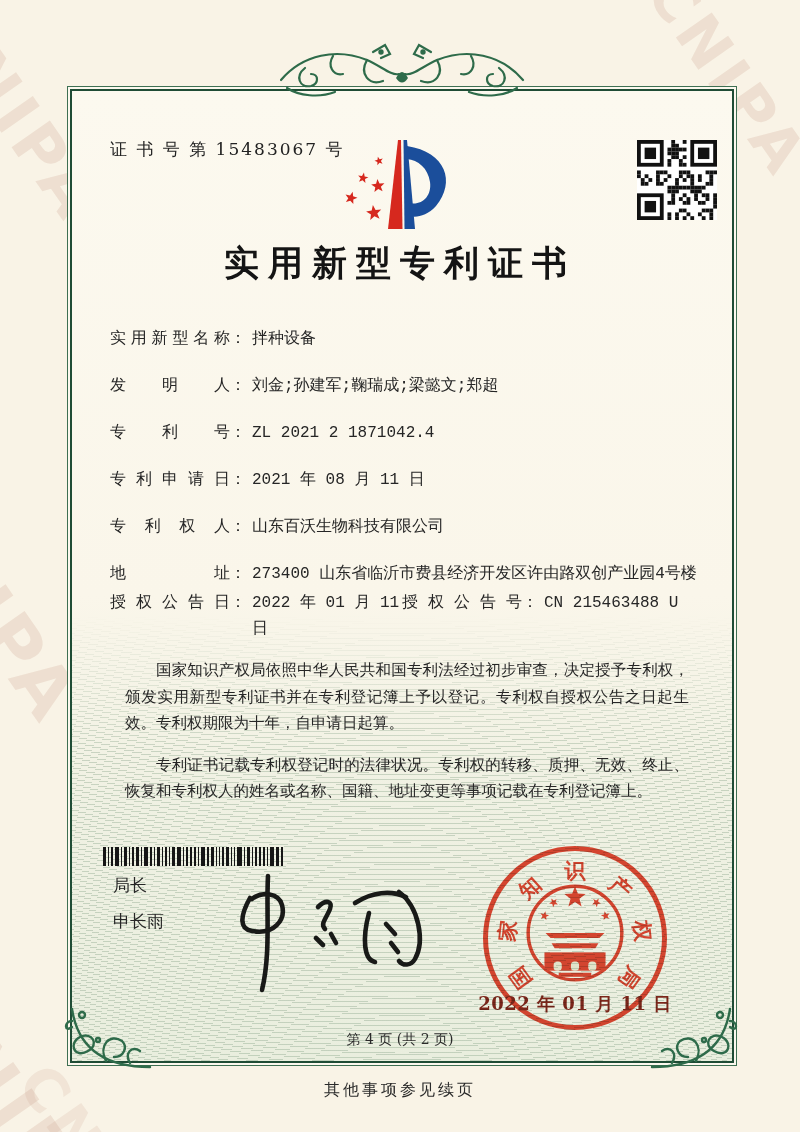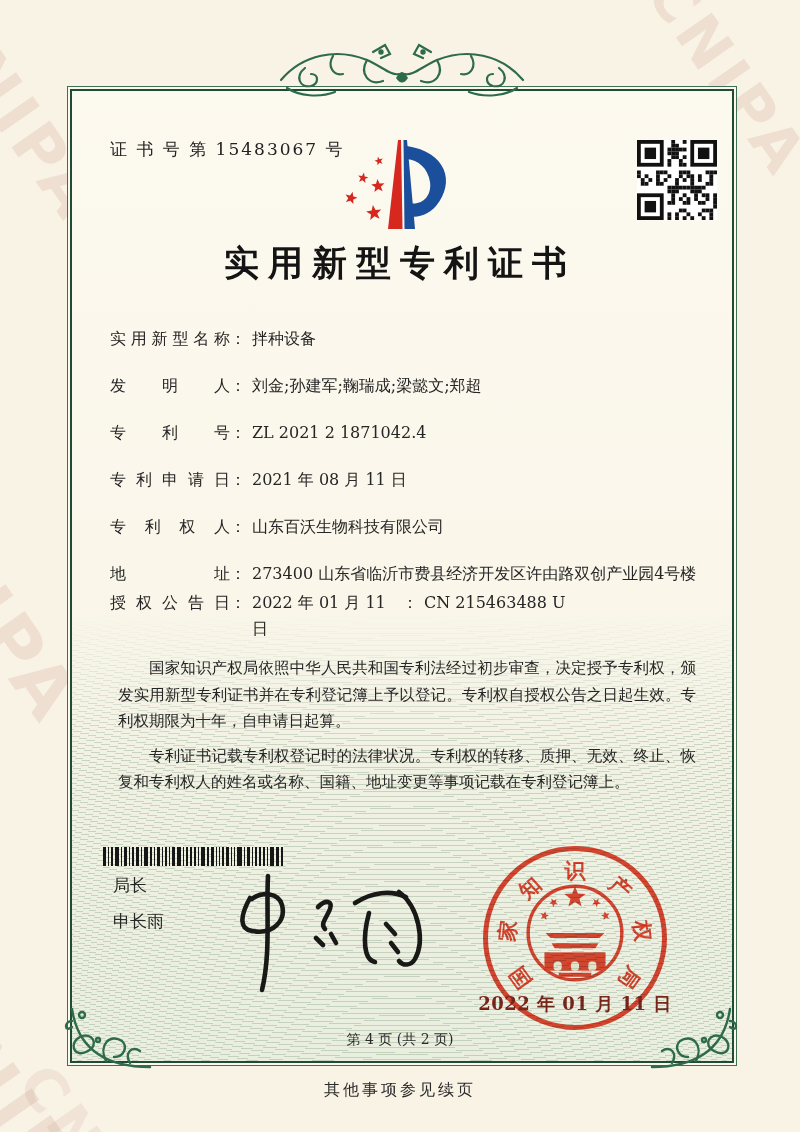--- a/index.html
+++ b/index.html
@@ -42,34 +42,34 @@
     font-size:17px;letter-spacing:2px;color:#222;text-align:center;
   }
   .qr{position:absolute;left:637px;top:140px;z-index:4;}
   .logo{position:absolute;left:330px;top:126px;z-index:4;}
   .doc-title{
     position:absolute;left:0;width:800px;top:240px;z-index:4;
     text-align:center;font-size:35px;font-weight:700;letter-spacing:9px;color:#141414;
   }
   
   .content{position:absolute;left:110px;top:326px;width:594px;z-index:4;font-size:16px;}
-  .field-row{display:flex;line-height:26px;margin-bottom:21px;}
+  .field-row{display:flex;line-height:26px;margin-bottom:21px;font-family:Liberation Mono, monospace;}
   .field-label{
     width:120px;flex:0 0 120px;text-align:justify;text-align-last:justify;
     white-space:nowrap;
   }
   .field-colon{flex:0 0 14px;}
   .field-value{margin-left:6px;word-break:break-all;}
   .row-address{margin-bottom:3px;}
   .row-address .field-value{width:452px;}
   .row-grant{margin-bottom:0;}
   .grant-date-value{width:150px;margin-left:6px;}
   
   .paras{margin-top:13px;line-height:26.5px;font-size:15.5px;text-align:justify;}
-  .paras p{margin:8px;text-indent:2em;}
+  .paras p{margin:15px;text-indent:2em;}
   
   .barcode{
     position:absolute;left:103px;top:847px;height:19px;width:182px;z-index:4;
     display:flex;align-items:stretch;
   }
   .barcode .bar{background:#161616;}
   .barcode .gap{background:transparent;}
   .signer{position:absolute;left:113px;top:855px;z-index:4;font-size:17px;line-height:36px;margin-top:12px;}
   .signature{position:absolute;left:222px;top:862px;z-index:5;mix-blend-mode:multiply;}
   .seal{
@@ -319,20 +319,21 @@
   </div>
   <div class="field-row row-address">
     <span class="field-label">地址</span>
       <span class="field-colon">：</span>
     <span class="field-value">273400 山东省临沂市费县经济开发区许由路双创产业园4号楼</span>
   </div>
   <div class="field-row row-grant">
     <span class="field-label">授权公告日</span>
       <span class="field-colon">：</span>
     <span class="field-value grant-date-value">2022 年 01 月 11 日</span>
+    <span class="field-label">授权公告号</span>
       <span class="field-colon">：</span>
     <span class="field-value">CN 215463488 U</span>
   </div>
   <div class="paras">
     <p>国家知识产权局依照中华人民共和国专利法经过初步审查，决定授予专利权，颁发实用新型专利证书并在专利登记簿上予以登记。专利权自授权公告之日起生效。专利权期限为十年，自申请日起算。</p>
     <p>专利证书记载专利权登记时的法律状况。专利权的转移、质押、无效、终止、恢复和专利权人的姓名或名称、国籍、地址变更等事项记载在专利登记簿上。</p>
   </div>
 </div>
 
 <div class="barcode" id="barcode">

